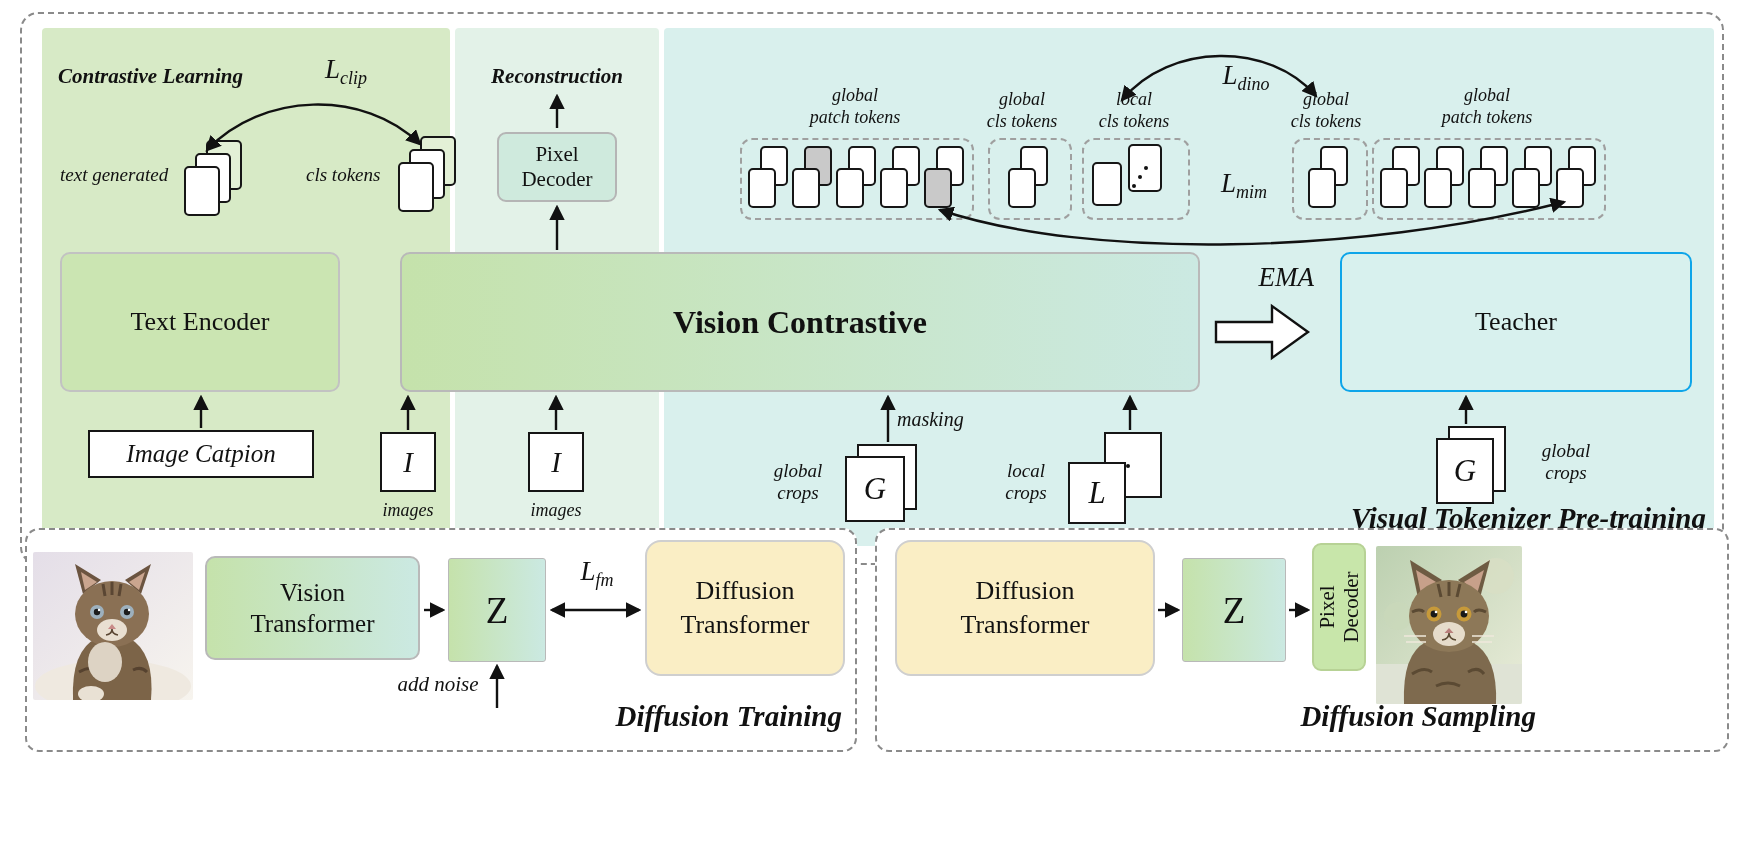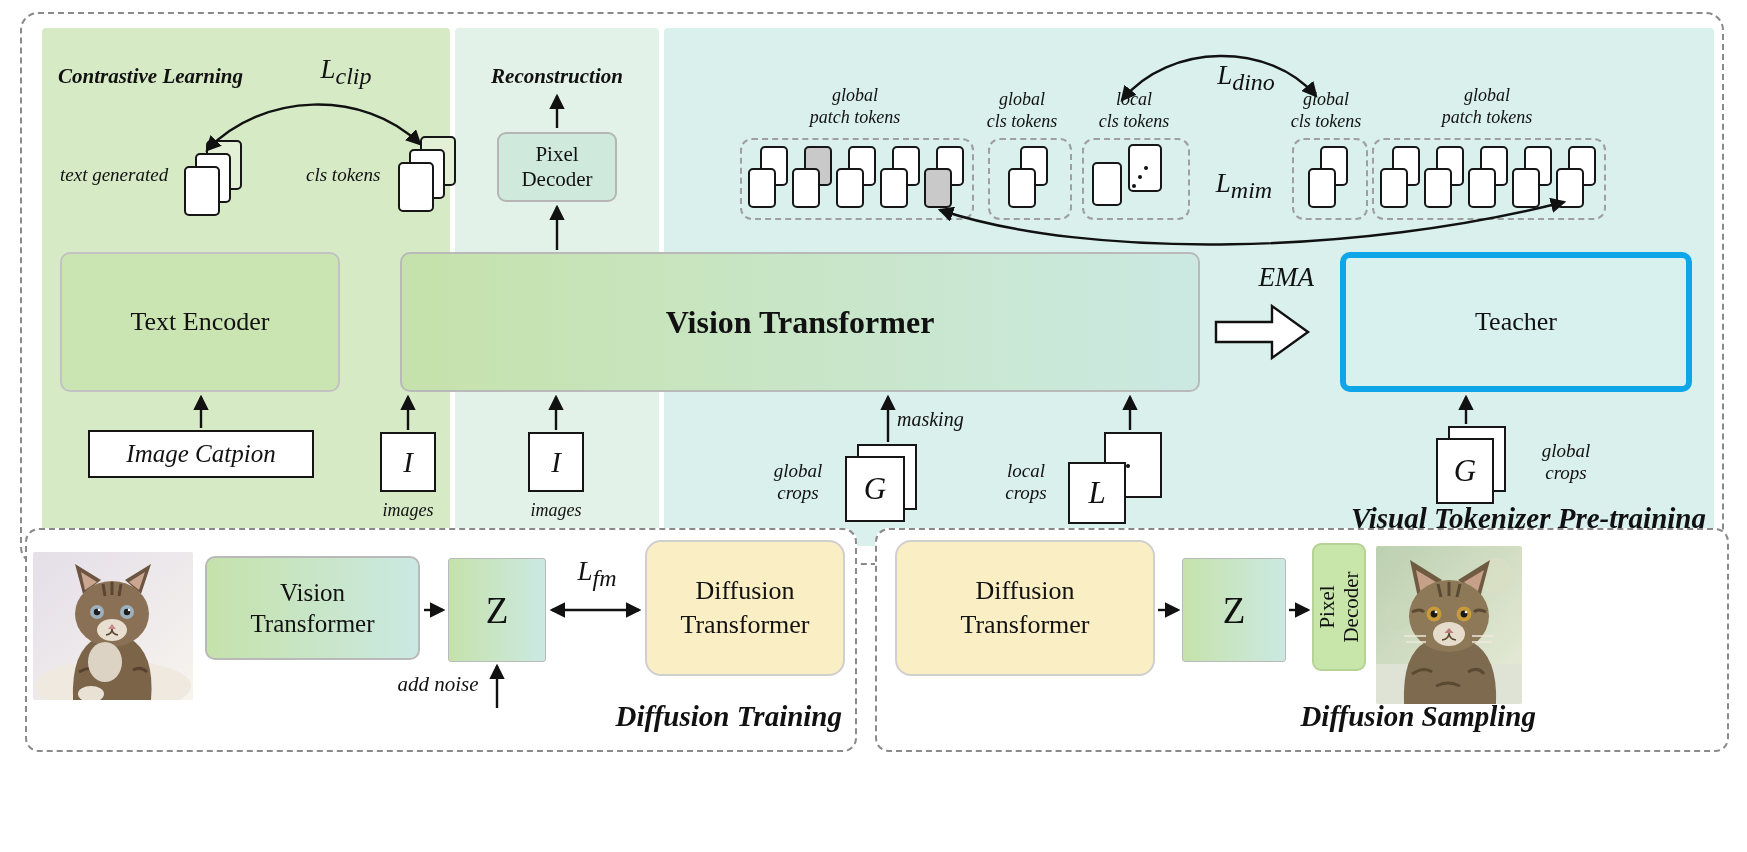--- a/index.html
+++ b/index.html
@@ -4,27 +4,27 @@
 <style>
   html,body{margin:0;padding:0;background:#fff;}
   .canvas{position:relative;width:1747px;height:852px;background:#fff;overflow:hidden;
           font-family:"Liberation Serif",serif;color:#111;}
   .abs{position:absolute;}
   .panel-dash{border:2.5px dashed #8a8a8a;border-radius:18px;background:#fff;}
   .subpanel{position:absolute;top:28px;height:518px;border-radius:4px;}
   .sec-title{font-weight:bold;font-style:italic;font-size:21px;white-space:nowrap;margin-top:28px;}
   .cap-title{font-weight:bold;font-style:italic;font-size:29px;white-space:nowrap;}
   .math{font-style:italic;font-size:27px;white-space:nowrap;}
-  .math sub{font-size:24px;font-style:italic;}
+  .math sub{font-size:18px;font-style:italic;}
   .ital{font-style:italic;}
   .node{display:flex;align-items:center;justify-content:center;text-align:center;box-sizing:border-box;}
   .gradbox{background:linear-gradient(90deg,#c5e2ab,#cbe9e2);border:2px solid #b9b9b9;border-radius:10px;}
   .greenbox{background:#cbe5b2;border:2px solid #c2c2c2;border-radius:10px;}
   .mintbox{background:#cfeadd;border:2px solid #b5b5b5;border-radius:9px;}
-  .cyanbox{background:#d8f1ee;border:6px solid #0ea5e9;border-radius:10px;}
+  .cyanbox{background:#d8f1ee;border:2px solid #0ea5e9;border-radius:10px;}
   .yellowbox{background:#faeec5;border:2px solid #cfcfcf;border-radius:16px;}
   .pdbox{background:#c8e6aa;border:2px solid #b7d295;border-radius:9px;}
   .whitebox{background:#fff;border:2.5px solid #151515;}
   .dashedgrp{position:absolute;border:2px dashed #9f9f9f;border-radius:12px;}
   .lbl2{position:absolute;text-align:center;font-style:italic;font-size:18px;line-height:22px;}
   .card{position:absolute;background:#fff;border:2px solid #161616;border-radius:5px;box-sizing:border-box;}
   .card.gray{background:#c9c9c9;}
   .card.tint{background:#e3f0d6;}
   .pair{position:absolute;width:40px;height:62px;}
   .pair .back{width:28px;height:40px;left:12px;top:0;}
@@ -159,21 +159,21 @@
     <div class="pair" style="left:182px;top:6px;">
         <span class="card back"></span>
         <span class="card front"></span>
       </div>
   </div>
 
   <div class="abs node greenbox" style="left:60px;top:252px;width:280px;height:140px;font-size:26px;">
     <span>Text Encoder</span>
   </div>
   <div class="abs node gradbox" style="left:400px;top:252px;width:800px;height:140px;font-size:32px;font-weight:bold;">
-    <span>Vision Transformer</span>
+    <span>Vision Contrastive</span>
   </div>
   <div class="abs math" style="left:1224px;top:262px;width:90px;text-align:right;">EMA</div>
   <div class="abs node cyanbox" style="left:1340px;top:252px;width:352px;height:140px;font-size:26px;">
     <span>Teacher</span>
   </div>
 
   <div class="abs node whitebox ital" style="left:88px;top:430px;width:226px;height:48px;font-size:25px;text-align:center;">
     <span>Image Catpion</span>
   </div>
 

